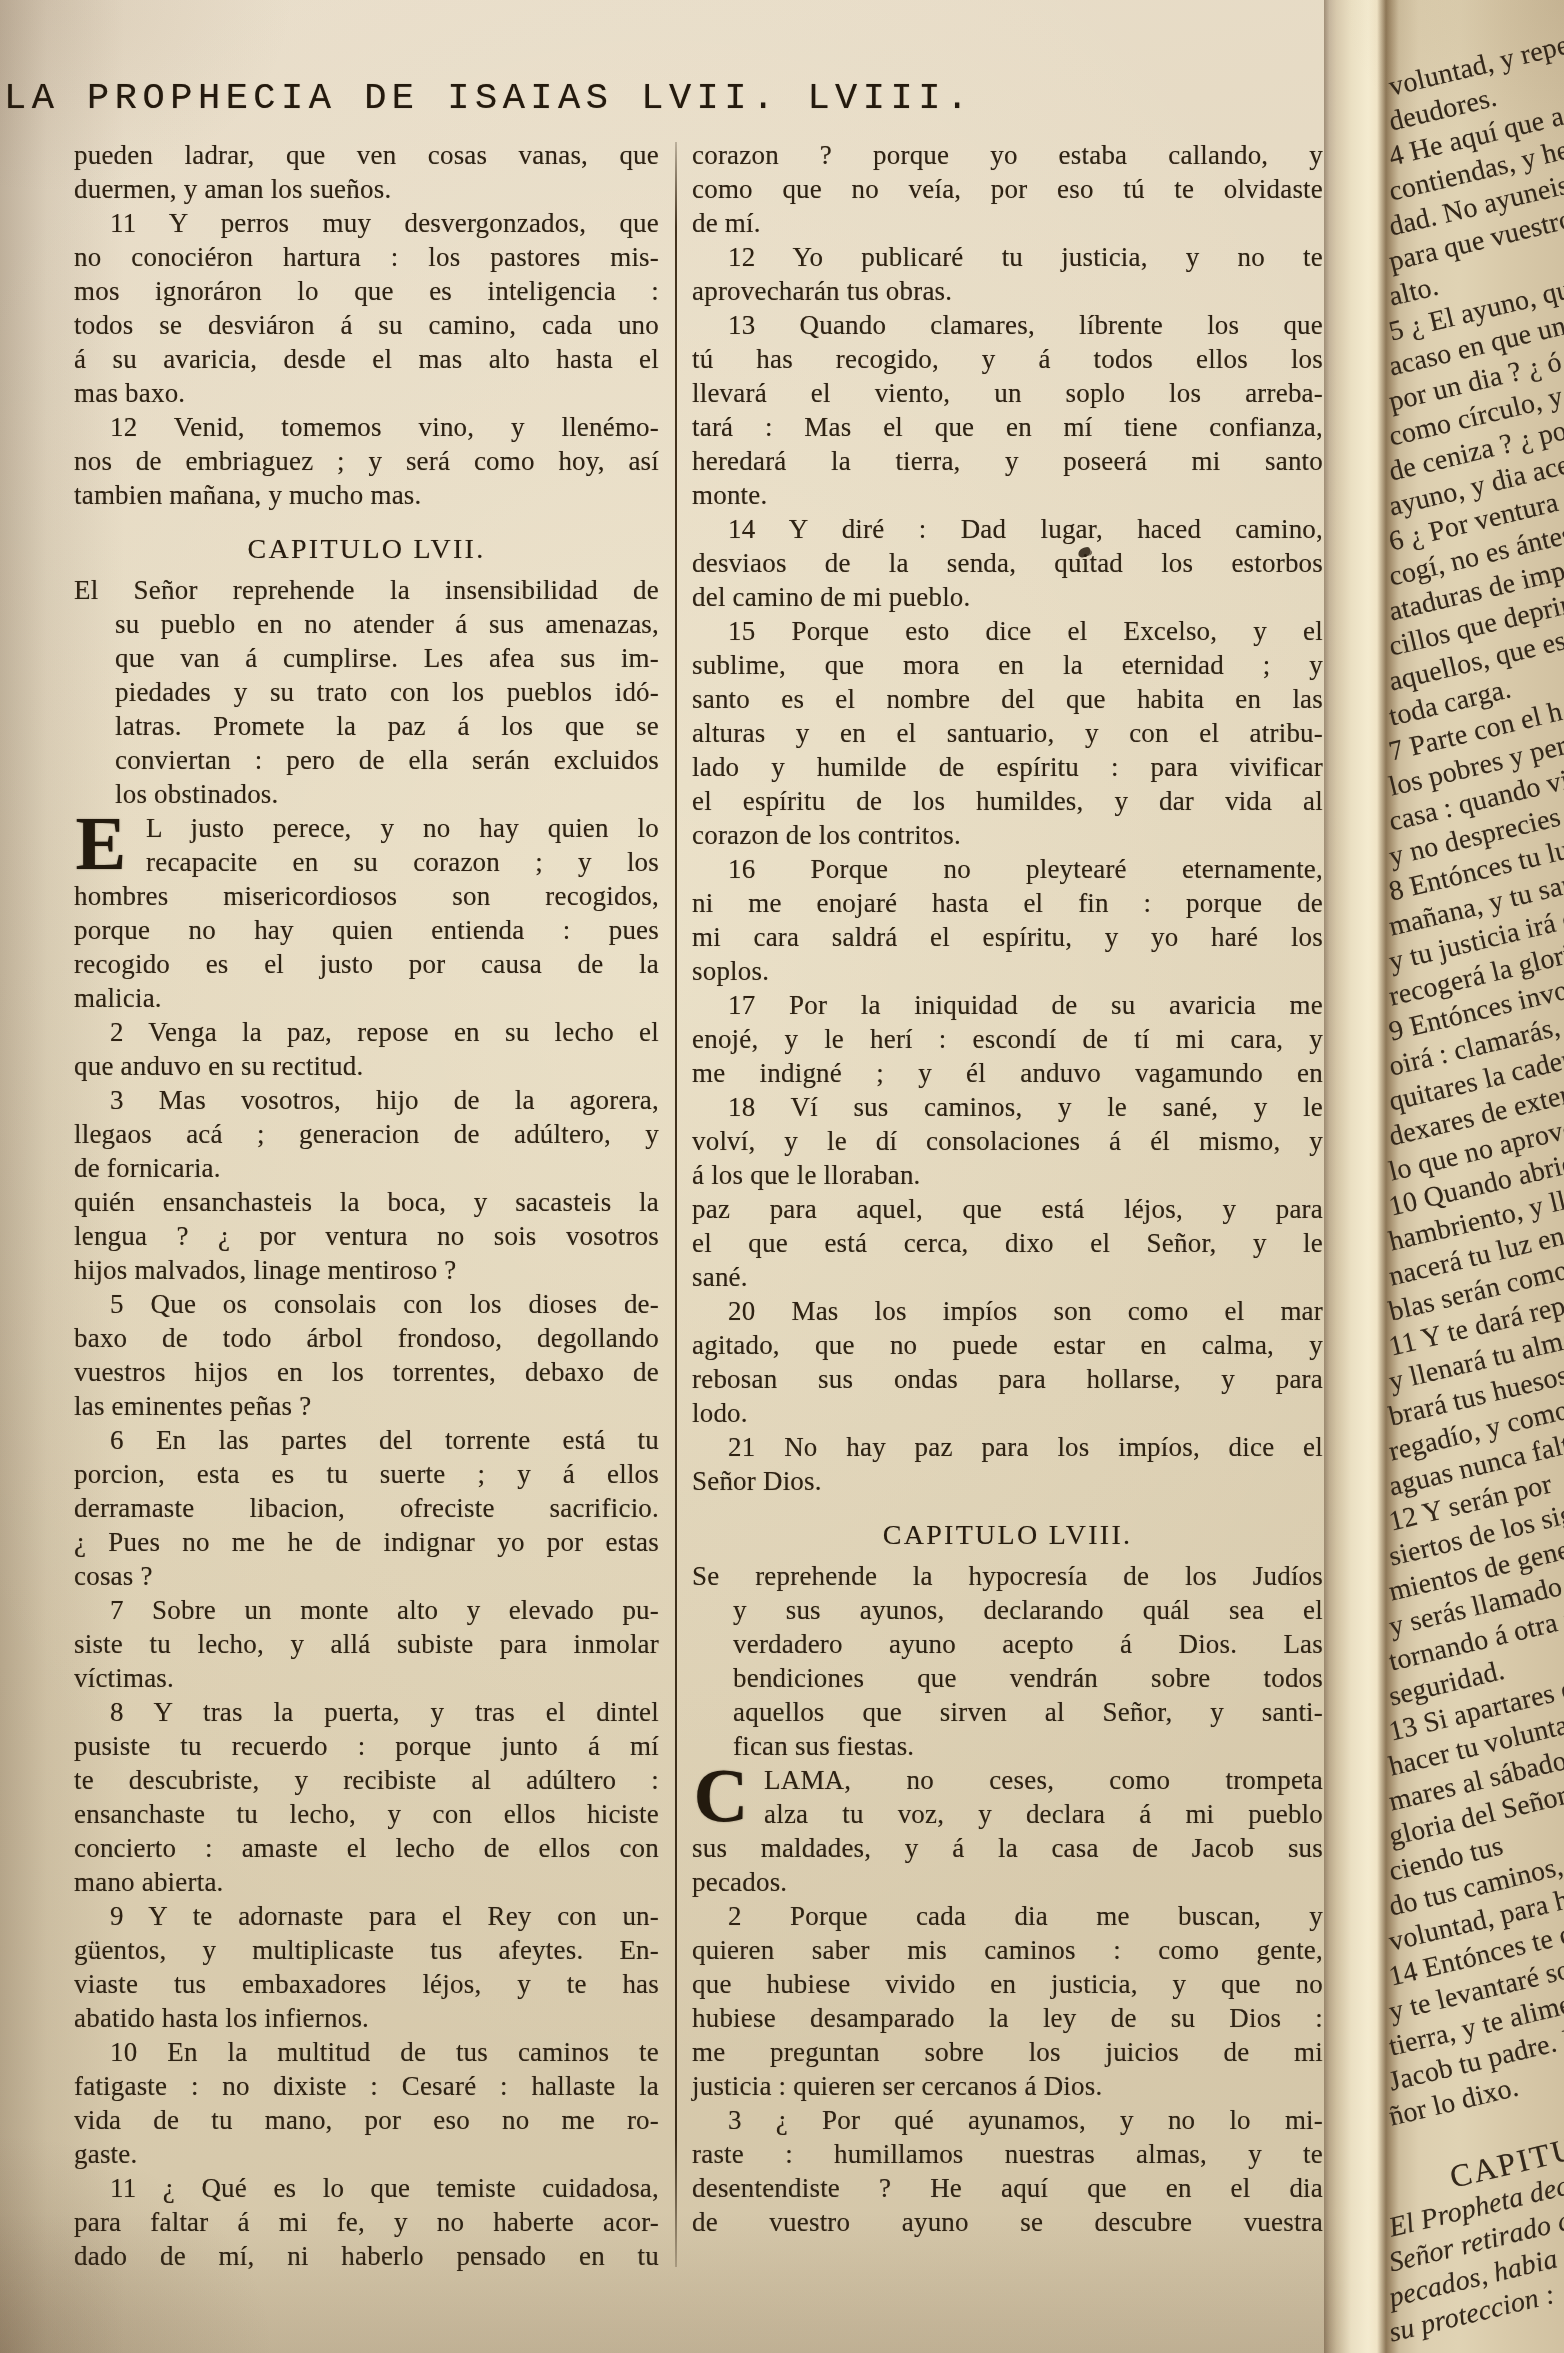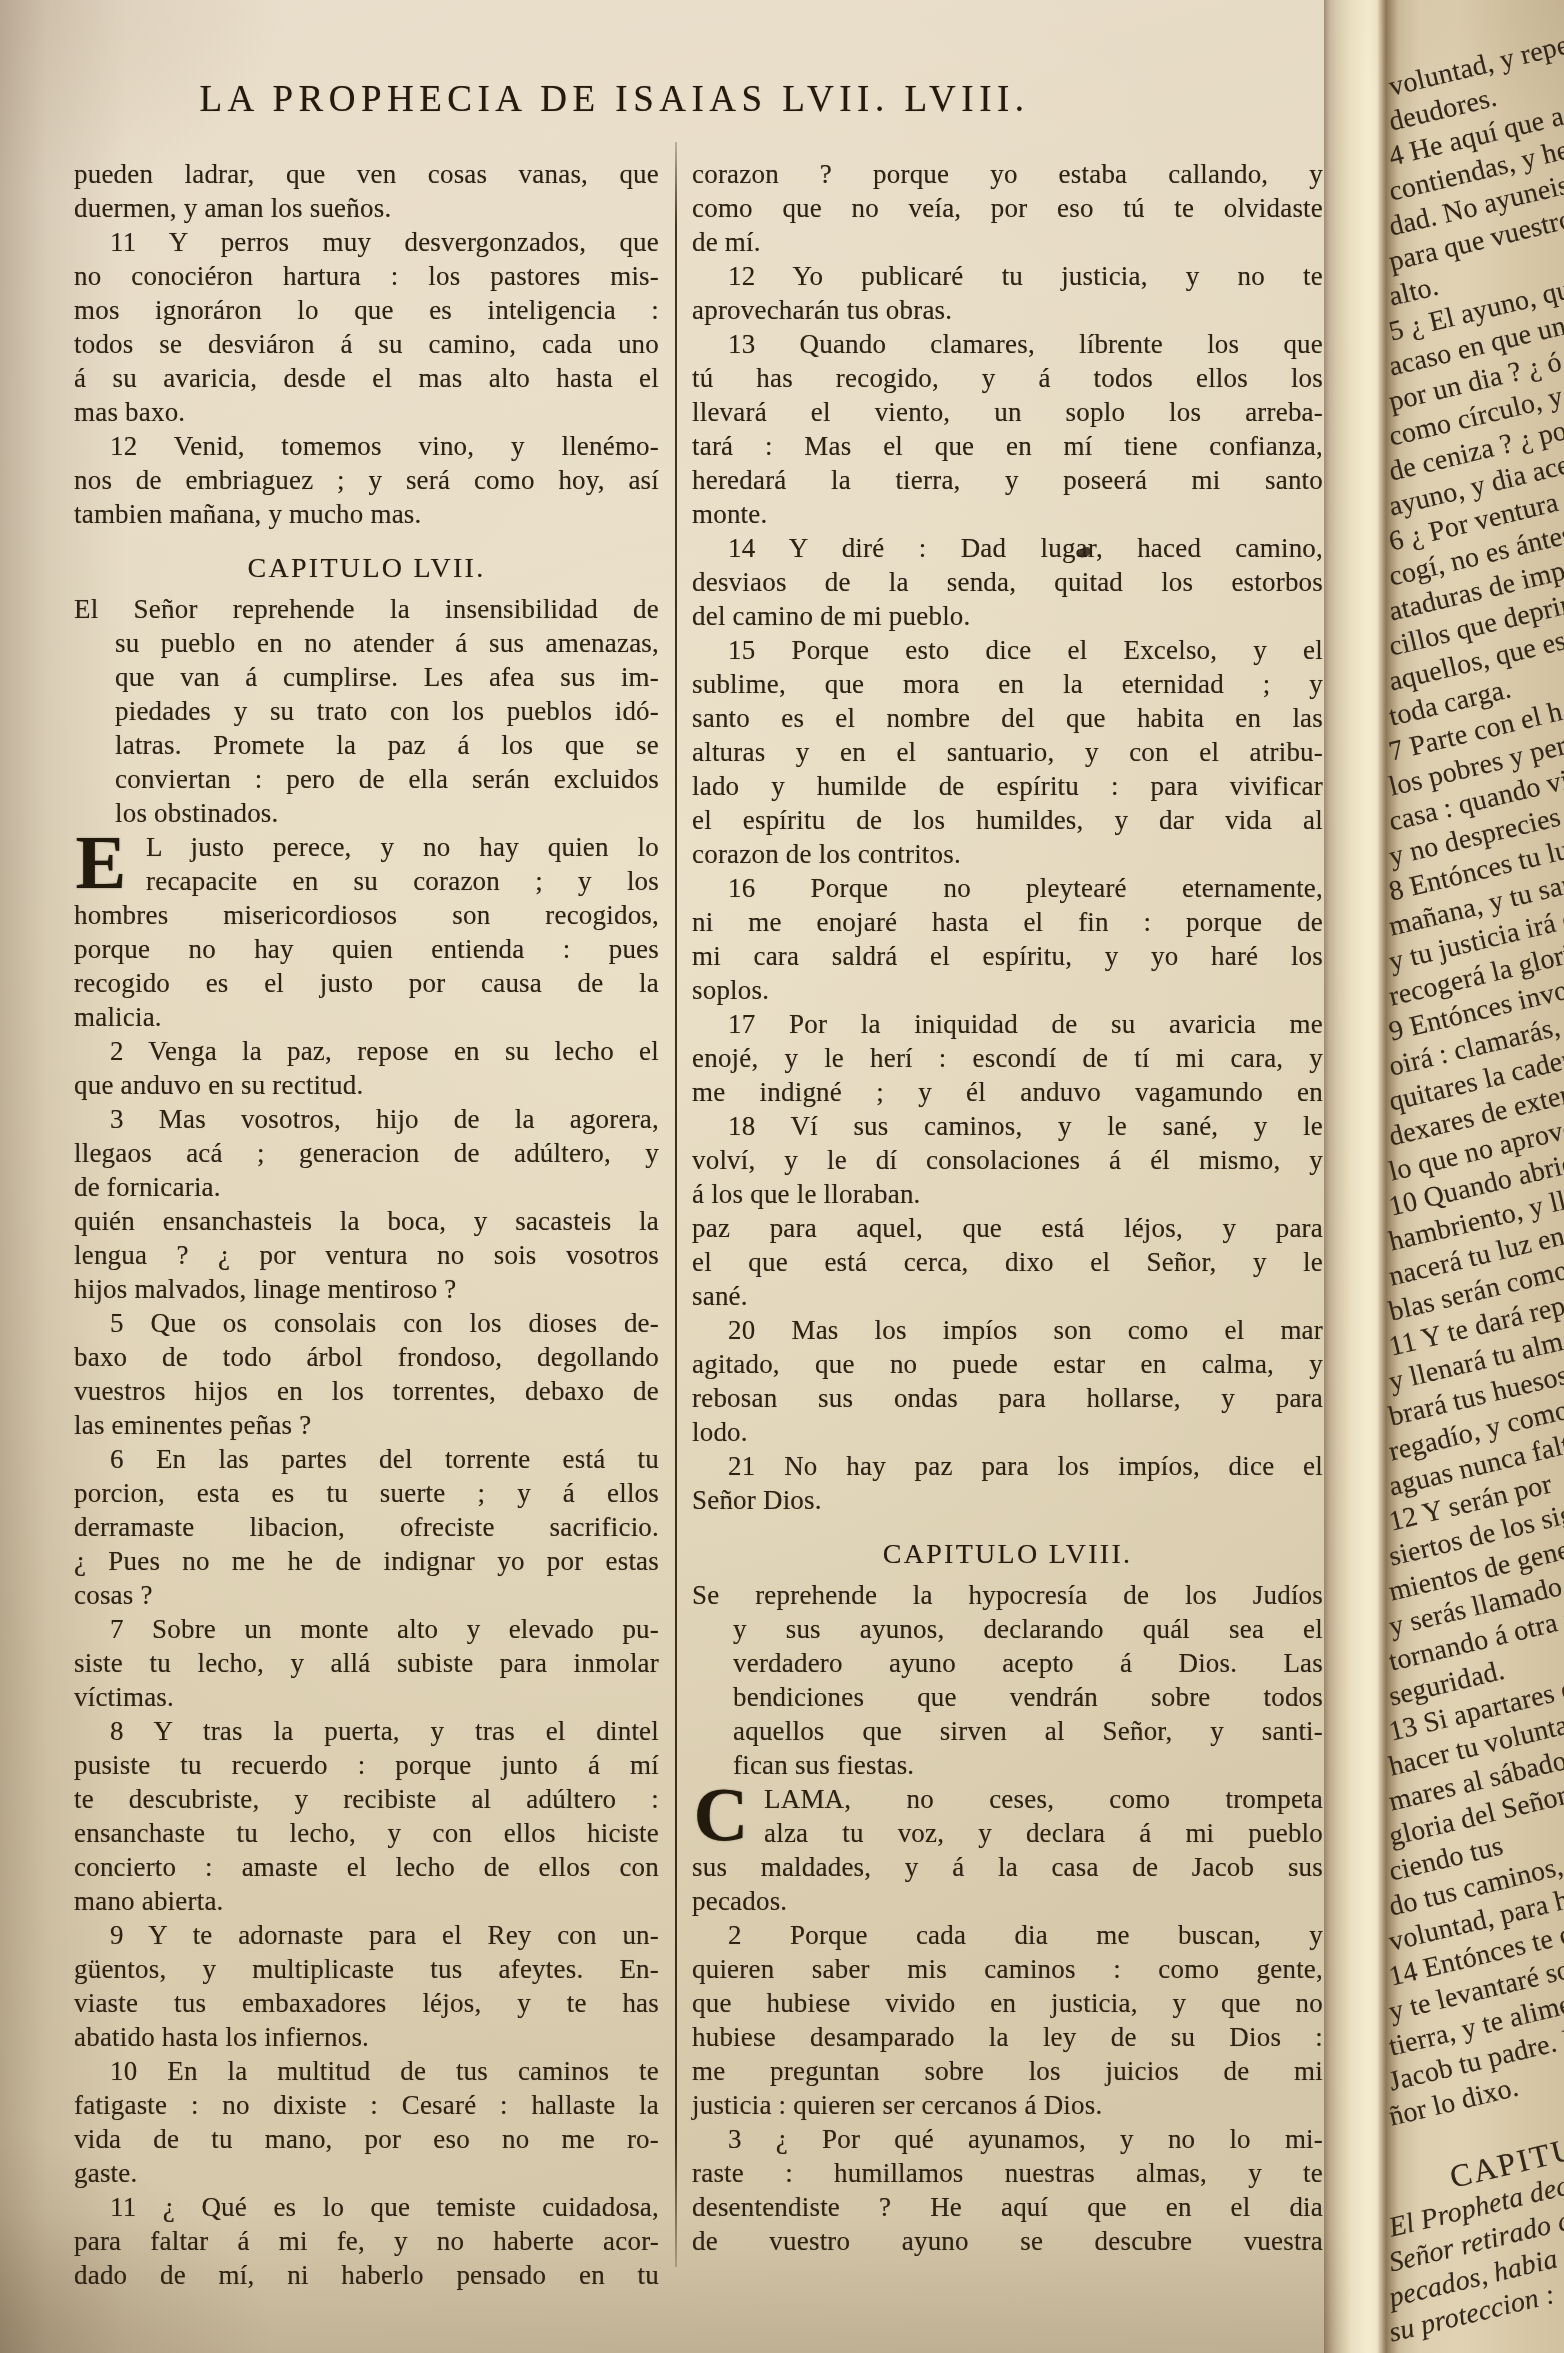--- a/index.html
+++ b/index.html
@@ -10,26 +10,27 @@
     background:
       radial-gradient(1174px 1643px at 42% 40%, rgba(255,250,232,.30), rgba(255,250,232,0) 70%),
       radial-gradient(391px 313px at 0% 100%, rgba(84,60,38,.22), rgba(84,60,38,0) 70%),
       radial-gradient(329px 258px at 3% 0%, rgba(120,90,55,.12), rgba(120,90,55,0) 75%),
       linear-gradient(90deg, rgba(84,60,38,.28) 0, rgba(84,60,38,.10) 3%, rgba(84,60,38,0) 8%),
       linear-gradient(0deg, rgba(84,60,38,.16) 0, rgba(84,60,38,0) 6%),
       linear-gradient(165deg,#e9decb 0%,#e3d7bd 35%,#dccfb2 60%,#d2c4a6 100%);
   }
   .title{
     position:absolute;left:47px;top:77px;width:1221px;
-    text-align:center;font-size:37px;letter-spacing:5.5px;
+    text-align:left;font-size:37px;letter-spacing:5.5px;
     color:#241a0e;text-shadow:0 0 0.8px rgba(36,26,14,.55);
     transform:translateX(-43px);
     white-space:nowrap;
-  }
-  .col{position:absolute;top:138px;font-size:27px;margin-top:19px;}
+    font-family:Liberation Mono, monospace;
+  }
+  .col{position:absolute;top:138px;font-size:27px;}
   .col-left{left:74px;width:585px;}
   .col-right{left:692px;width:631px;}
   .ln{
     height:34px;line-height:34px;white-space:nowrap;
     text-shadow:0 0 0.8px rgba(46,34,19,.40);
     letter-spacing:0.2px;
   }
   .ln.j{white-space:normal;text-align:justify;text-align-last:justify;}
   .ind{text-indent:36px;}
   .head{

